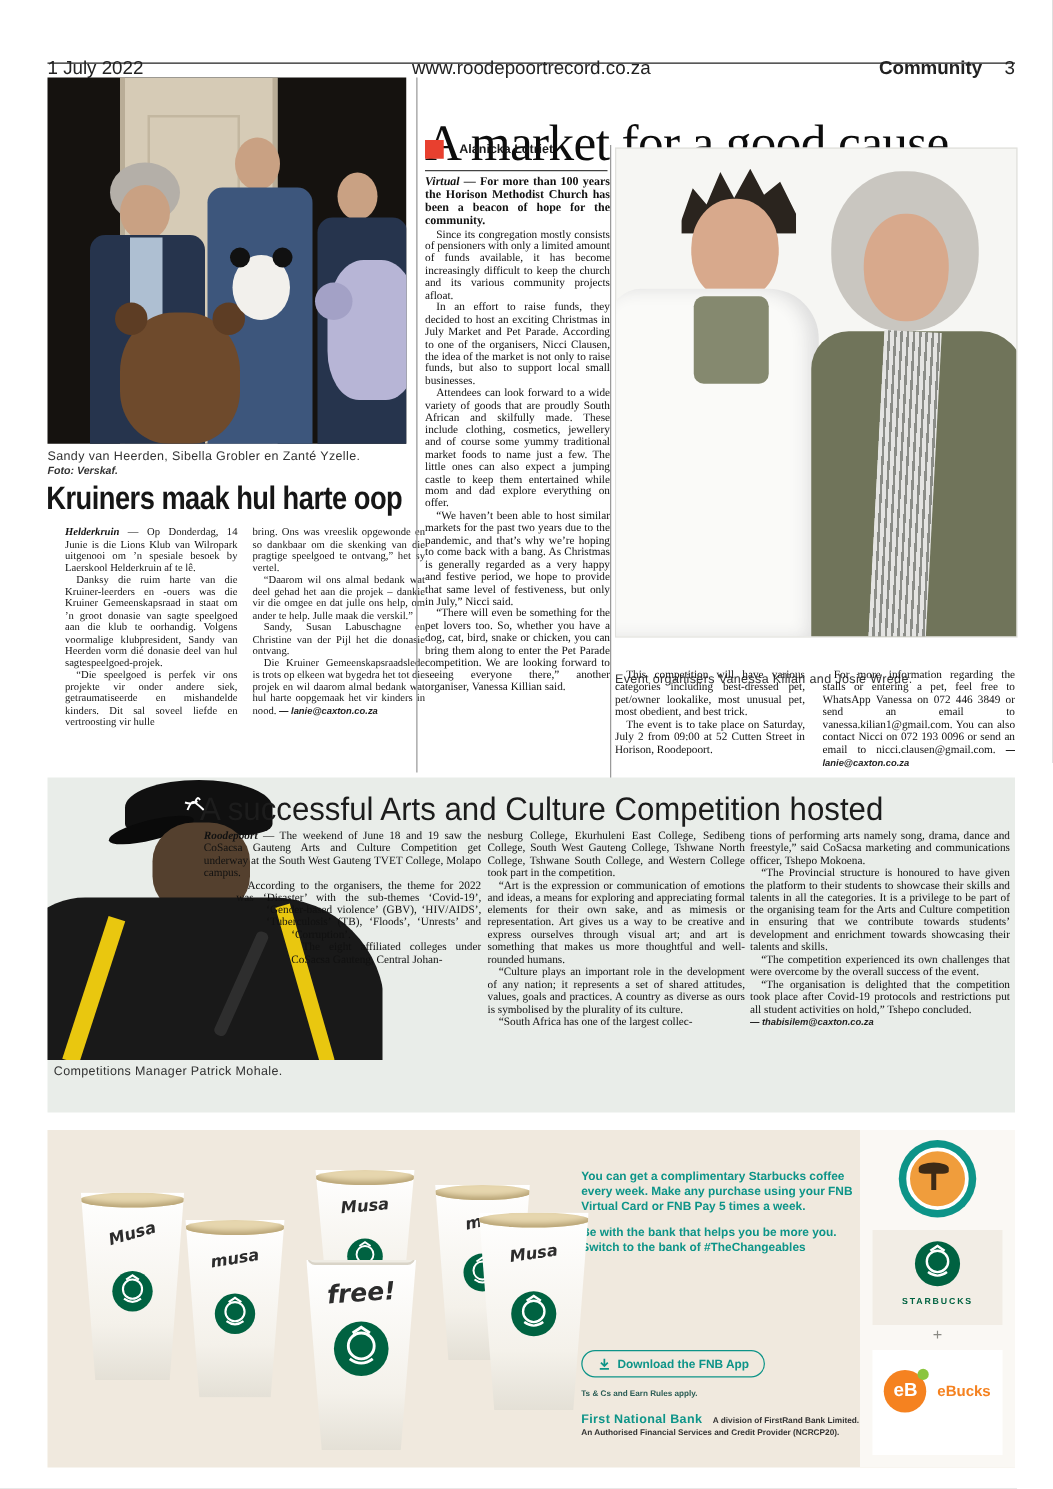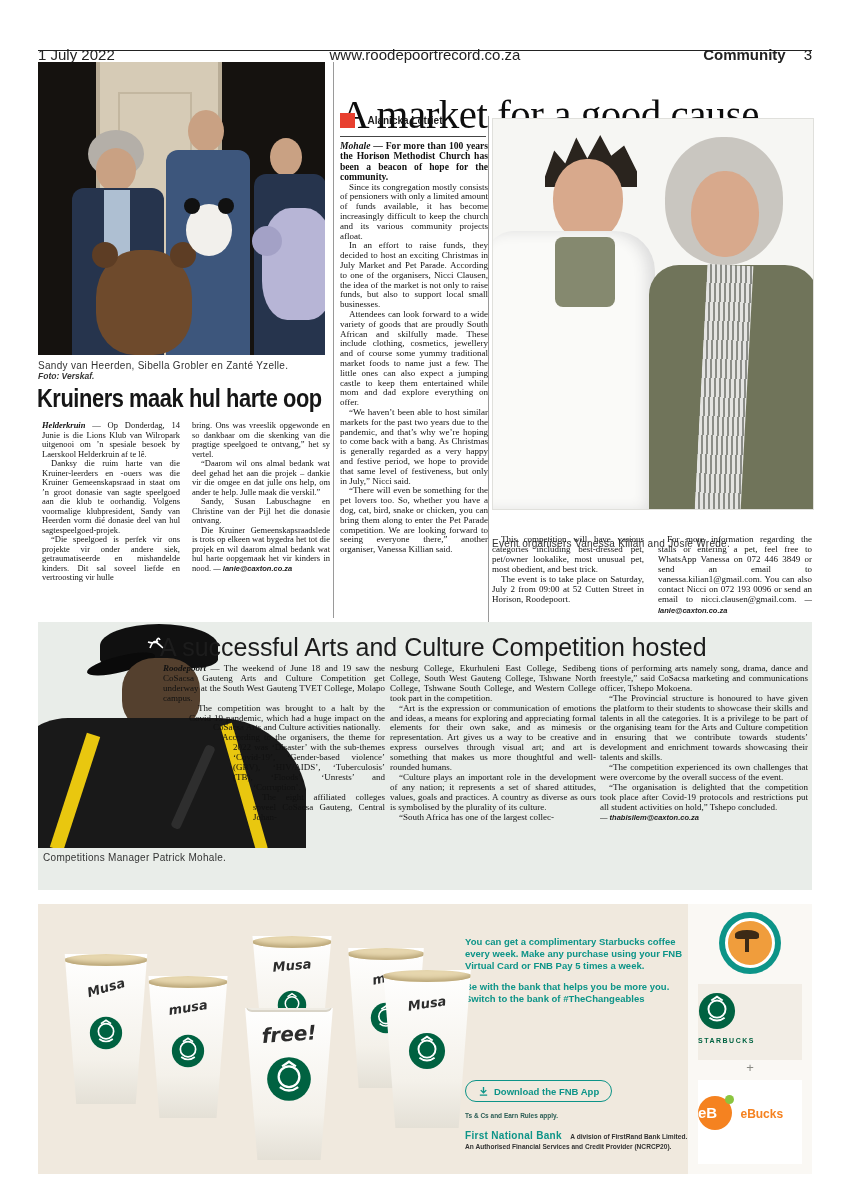--- a/index.html
+++ b/index.html
@@ -39,21 +39,21 @@
   .panda{position:absolute;width:46px;height:52px;border-radius:50%;background:#f2f0ec;}
   .panda::before,.panda::after{content:"";position:absolute;top:-6px;width:16px;height:16px;border-radius:50%;background:#111;}
   .panda::before{left:-2px}.panda::after{right:-2px}
   .eleph{position:absolute;width:72px;height:112px;border-radius:40% 40% 35% 35%;background:#b7b5d6;}
   .eleph::before{content:"";position:absolute;left:-10px;top:18px;width:30px;height:30px;border-radius:50%;background:#a3a1c6;}
   .cap1{left:38px;top:360px;width:287px;}
 
   
   .kru-head{left:37px;top:383px;width:360px;font-size:26px;font-weight:bold;letter-spacing:-.5px;
             transform:scaleX(.84);transform-origin:left top;color:#161616;}
-  .kru-cols{left:42px;top:421px;width:289px;height:198px;display:flex;gap:12px;overflow:hidden;}
+  .kru-cols{left:52px;top:421px;width:289px;height:198px;display:flex;gap:12px;overflow:hidden;}
   .kru-col{width:138px;font-size:8.5px;line-height:9.5px;}
 
   .divider-v{left:333px;top:62px;width:1px;height:556px;background:#9a9a9a;}
   .divider-v2{left:488px;top:116px;width:1px;height:514px;background:#9a9a9a;}
 
   
   .market-head{left:340px;top:54px;width:474px;font-family:"Liberation Serif","DejaVu Serif",serif;
                font-size:41px;font-weight:500;letter-spacing:-.5px;color:#0d0d0d;white-space:nowrap;margin-top:36px;}
   .byline{left:340px;top:111px;width:146px;border-bottom:1.4px solid #444;padding-bottom:7px;}
   .byline-sq{display:inline-block;width:15px;height:15px;background:var(--accent,#e8402f);vertical-align:middle;}
@@ -95,21 +95,21 @@
   .stair{float:left;clear:left;}
 
   
   .ad{left:38px;top:904px;width:774px;height:270px;background:#f0e9de;overflow:hidden;}
   .ad-right{position:absolute;left:650px;top:0;width:124px;height:270px;background:#faf8f4;}
   .fnb-circle{position:absolute;left:31px;top:8px;width:62px;height:62px;border-radius:50%;background:var(--teal,#0d9488);
               display:flex;align-items:center;justify-content:center;}
   .fnb-inner{width:44px;height:44px;border-radius:50%;background:#f09d3c;border:3px solid #fff;position:relative;overflow:hidden;}
   .tree-top{position:absolute;left:7px;top:9px;width:24px;height:9px;background:#3c2a16;border-radius:50% 50% 20% 20%;}
   .tree-trunk{position:absolute;left:17px;top:15px;width:4px;height:16px;background:#3c2a16;}
-  .tile{position:absolute;left:10px;width:104px;text-align:left;}
+  .tile{position:absolute;left:10px;width:104px;text-align:center;}
   .tile-sb{top:80px;height:76px;background:#f2ede5;padding-top:8px;box-sizing:border-box;}
   .tile-eb{top:176px;height:84px;background:#ffffff;padding-top:16px;box-sizing:border-box;}
   .sb-word{font-size:7px;font-weight:bold;letter-spacing:1.5px;color:#006241;margin-top:3px;}
   .plus{position:absolute;left:0;width:124px;top:156px;text-align:center;font-size:13px;color:#8a8a84;}
   .eb-circle{display:inline-block;width:34px;height:34px;border-radius:50%;background:var(--orange,#f58220);color:#fff;
              font-weight:bold;font-size:15px;line-height:34px;position:relative;}
   .eb-circle::after{content:"";position:absolute;right:-2px;top:-1px;width:9px;height:9px;border-radius:50%;background:#8bc53f;}
   .eb-word{color:var(--orange,#f58220);font-weight:bold;font-size:12px;margin-left:4px;vertical-align:middle;}
 
   .ad-text{position:absolute;left:427px;top:20px;width:228px;color:var(--teal,#0d9488);}
@@ -197,21 +197,21 @@
 
   <div class="abs divider-v"></div>
   <div class="abs divider-v2"></div>
 
   <div class="abs market-head">A market for a good cause</div>
   <div class="abs byline">
     <span class="byline-sq"></span>
     <span class="byline-name">Alanicka Lotriet</span>
   </div>
   <div class="abs m-col1 serifbody">
-    <p class="lead"><span class="loc">Mohale</span><span class="boldlead"> — For more than 100 years the Horison Methodist Church has been a beacon of hope for the community.</span></p>
+    <p class="lead"><span class="loc">Virtual</span><span class="boldlead"> — For more than 100 years the Horison Methodist Church has been a beacon of hope for the community.</span></p>
     <div class="indent">
         <p>Since its congregation mostly consists of pensioners with only a limited amount of funds available, it has become increasingly difficult to keep the church and its various community projects afloat.</p>
         <p>In an effort to raise funds, they decided to host an exciting Christmas in July Market and Pet Parade. According to one of the organisers, Nicci Clausen, the idea of the market is not only to raise funds, but also to support local small businesses.</p>
         <p>Attendees can look forward to a wide variety of goods that are proudly South African and skilfully made. These include clothing, cosmetics, jewellery and of course some yummy traditional market foods to name just a few. The little ones can also expect a jumping castle to keep them entertained while mom and dad explore everything on offer.</p>
         <p>“We haven’t been able to host similar markets for the past two years due to the pandemic, and that’s why we’re hoping to come back with a bang. As Christmas is generally regarded as a very happy and festive period, we hope to provide that same level of festiveness, but only in July,” Nicci said.</p>
         <p>“There will even be something for the pet lovers too. So, whether you have a dog, cat, bird, snake or chicken, you can bring them along to enter the Pet Parade competition. We are looking forward to seeing everyone there,” another organiser, Vanessa Killian said.</p>
       </div>
   </div>
 
   <div class="abs photo2">
@@ -253,23 +253,22 @@
 
     <div class="a-col a-col1 serifbody">
       <div class="stair" style="width:0;height:44px;"></div>
       <div class="stair" style="width:26px;height:22px;"></div>
       <div class="stair" style="width:50px;height:22px;"></div>
       <div class="stair" style="width:70px;height:33px;"></div>
       <div class="stair" style="width:90px;height:44px;"></div>
       <div class="stair" style="width:118px;height:60px;"></div>
       <p class="lead"><span class="loc">Roodepoort</span><span> — The weekend of June 18 and 19 saw the CoSacsa Gauteng Arts and Culture Competition get underway at the South West Gauteng TVET College, Molapo campus.</span></p>
       <div class="indent">
-          <p>The competition was brought to a halt by the Covid-19 pandemic, which had a huge impact on the CoSacsa Arts and Culture activities nationally.</p>
           <p>According to the organisers, the theme for 2022 was ‘Disaster’ with the sub-themes ‘Covid-19’, ‘Gender-based violence’ (GBV), ‘HIV/AIDS’, ‘Tuberculosis’ (TB), ‘Floods’, ‘Unrests’ and ‘Corruption’.</p>
-          <p>The eight affiliated colleges soveel CoSacsa Gauteng, Central Johan-</p>
+          <p>The eight affiliated colleges under CoSacsa Gauteng, Central Johan-</p>
         </div>
     </div>
     <div class="a-col a-col2 serifbody">
       <p class="flush">nesburg College, Ekurhuleni East College, Sedibeng College, South West Gauteng College, Tshwane North College, Tshwane South College, and Western College took part in the competition.</p>
       <div class="indent">
           <p>“Art is the expression or communication of emotions and ideas, a means for exploring and appreciating formal elements for their own sake, and as mimesis or representation. Art gives us a way to be creative and express ourselves through visual art; and art is something that makes us more thoughtful and well-rounded humans.</p>
           <p>“Culture plays an important role in the development of any nation; it represents a set of shared attitudes, values, goals and practices. A country as diverse as ours is symbolised by the plurality of its culture.</p>
           <p>“South Africa has one of the largest collec-</p>
         </div>
     </div>

